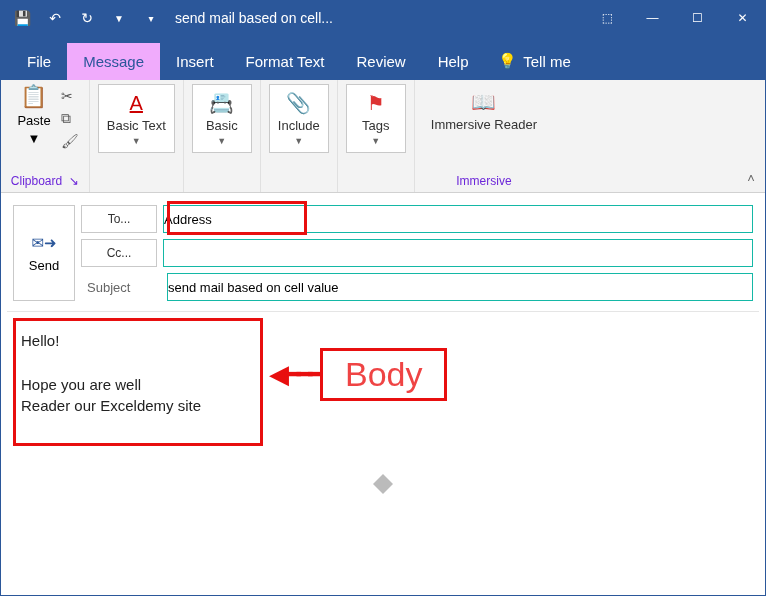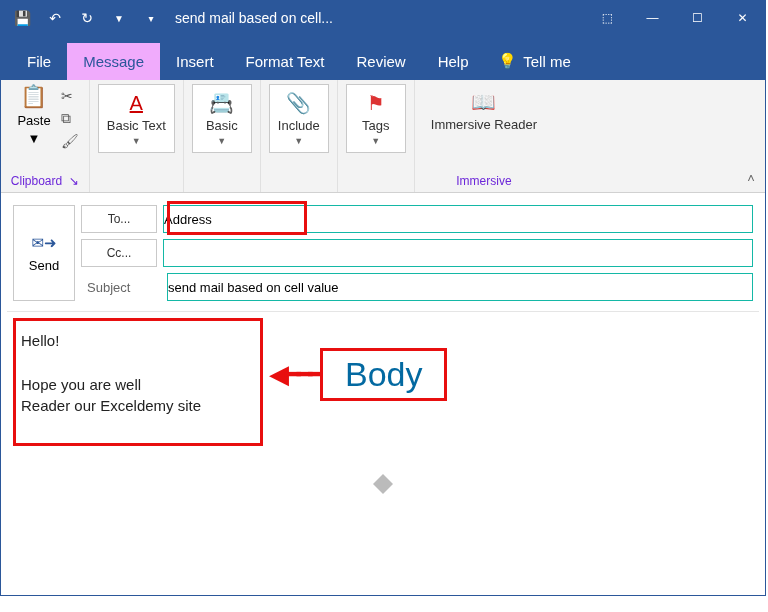--- a/index.html
+++ b/index.html
@@ -35,21 +35,21 @@
   .fields { flex:1; display:flex; flex-direction:column; gap:6px; }
   .row { display:flex; gap:6px; align-items:center; }
   .pillbtn { border:1px solid #c9c9c9; background:#fff; width:76px; height:28px; display:flex; align-items:center; justify-content:center; font-size:12px; color:#333; }
   .field { border:1px solid #14b8a6; height:28px; flex:1; padding:4px 0; font-size:13px; display:flex; align-items:center; background:#fff; }
   .subject-label { width:80px; padding-left:6px; color:#666; font-size:13px; }
   .bodyarea { padding: 18px 14px; position:relative; }
   .bodytext { font-size:15px; line-height:1.45; color:#222; width:240px; }
   .redbox { position:absolute; border:3px solid #e80f0f; pointer-events:none; }
   .annot { position:absolute; display:flex; align-items:center; pointer-events:none; }
   .annot .arrow { color:#e80f0f; font-size:26px; letter-spacing:-4px; }
-  .annot .albl { border:3px solid #e80f0f; padding:4px 22px; font-size:34px; color:#0369a1; background:#fff; }
+  .annot .albl { border:3px solid #e80f0f; padding:4px 22px; font-size:34px; color:#ef4444; background:#fff; }
   .watermark { position:absolute; left:50%; transform:translateX(-50%); bottom:48px; color:#bbb; display:flex; align-items:center; gap:8px; font-size:16px; }
   .watermark .wlogo { width:20px; height:20px; background:#bbb; clip-path: polygon(50% 0, 100% 50%, 50% 100%, 0 50%); }
   .watermark .wsub { font-size:9px; letter-spacing:1px; display:block; color:#c4c4c4; }
 </style>
 </head>
 <body>
 
 <div class="window">
 
   <div class="titlebar">

